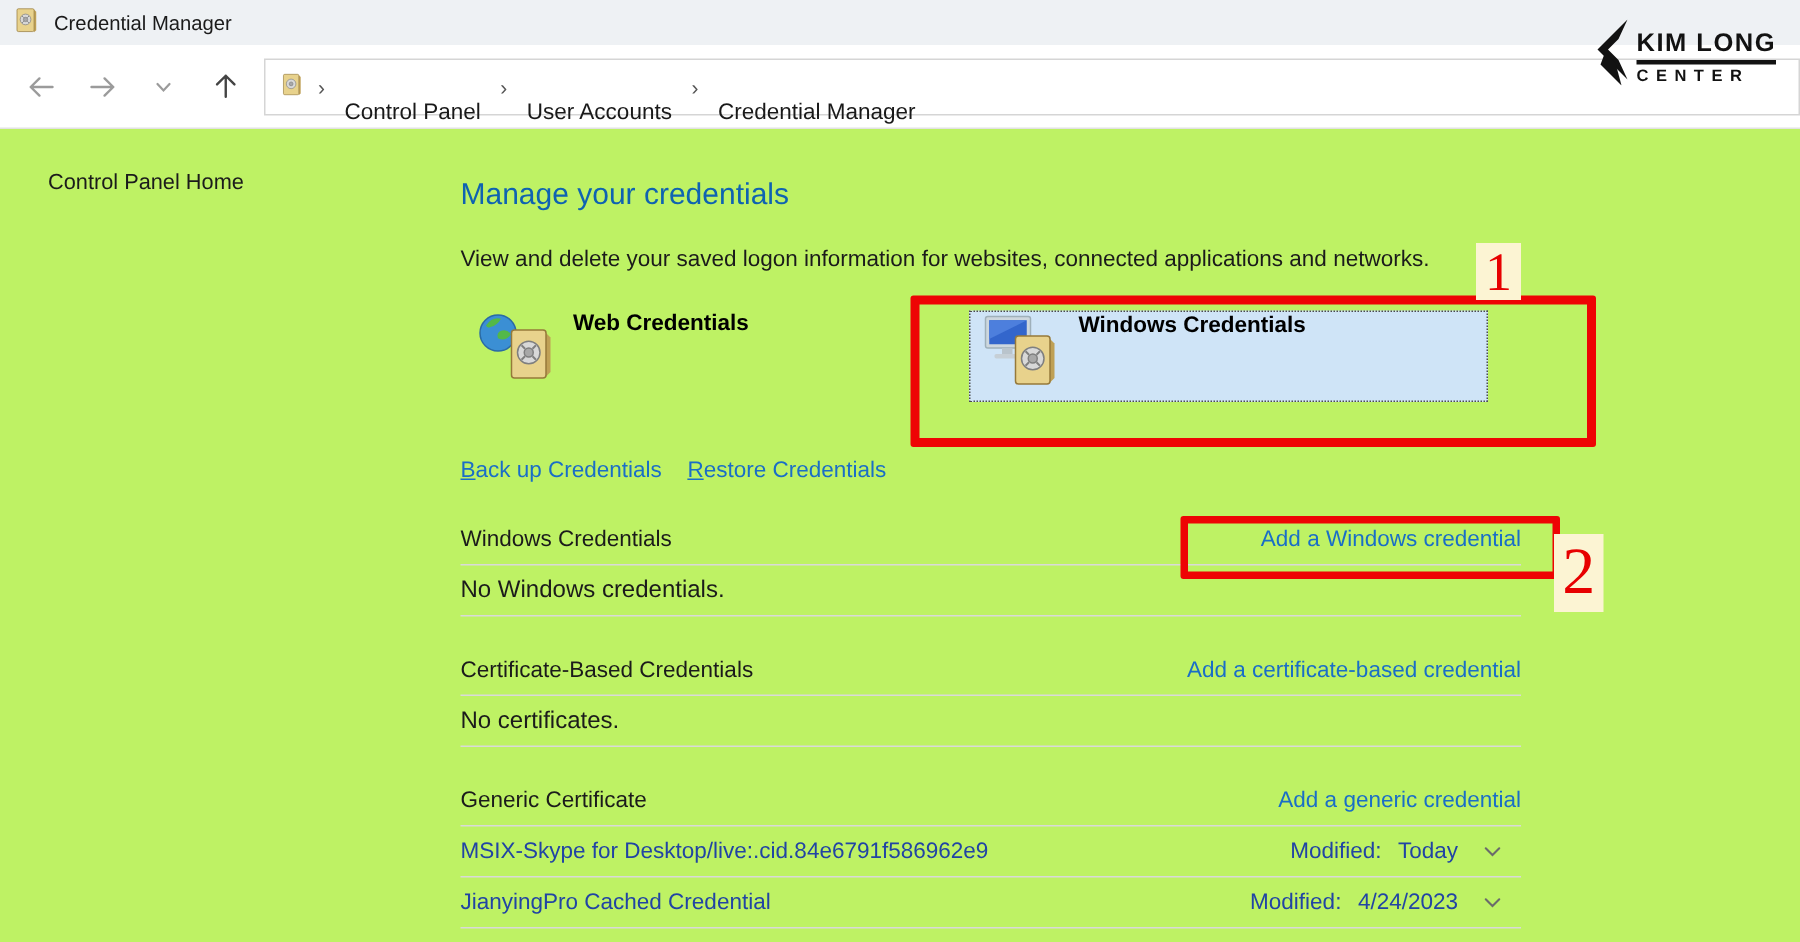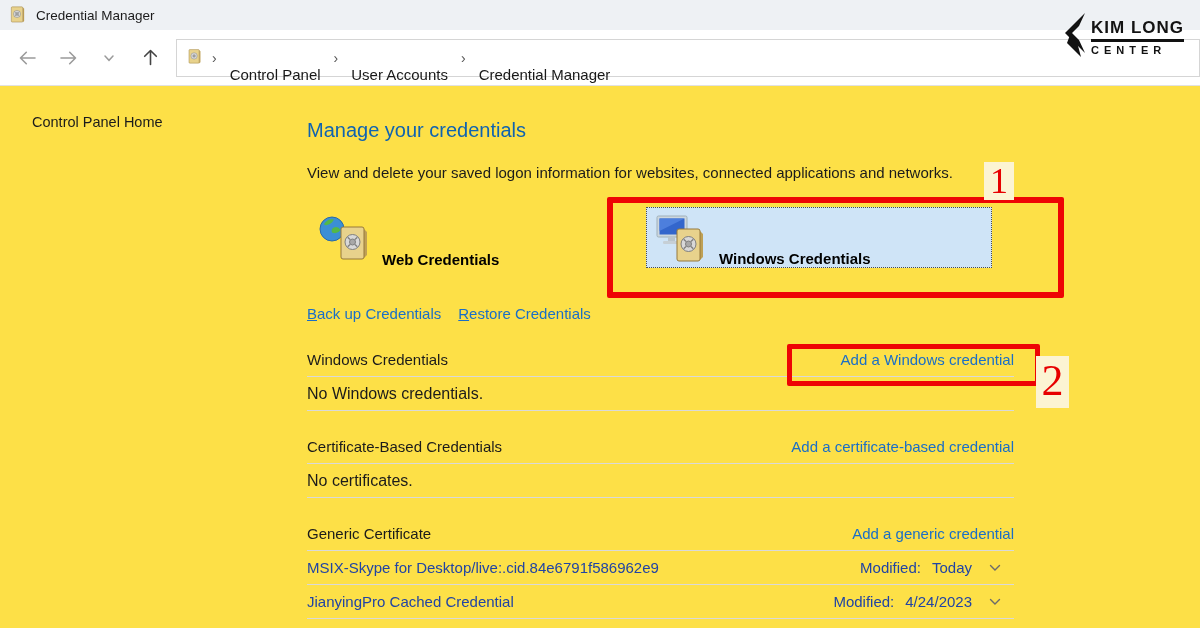--- a/index.html
+++ b/index.html
@@ -1,17 +1,17 @@
 <!DOCTYPE html>
 <html><head>
 <meta charset="utf-8">
 <style>
   * { margin:0; padding:0; box-sizing:border-box; }
   body { background:#777; font-family:"Liberation Sans", sans-serif; }
-  .screen { position:relative; width:1200px; height:628px; background:#fde047; overflow:hidden; }
+  .screen { position:relative; width:1200px; height:628px; background:#bef264; overflow:hidden; }
 
   
   .titlebar { height:30px; background:#eef1f4; display:flex; align-items:center; padding-left:9px; gap:10px; }
   .titlebar .t-title { font-size:13.5px; color:#1b1b1b; }
 
   
   .toolbar { height:56px; background:#fff; display:flex; align-items:center; border-bottom:1px solid #e2e2e2; }
   .nav { display:flex; align-items:center; gap:15px; padding:0 13px 0 14px; }
   .nav-btn { width:26px; height:26px; display:flex; align-items:center; justify-content:center; cursor:pointer; }
   .addressbar { flex:1; height:38px; border:1px solid #d5d5d5; background:#fff; display:flex; align-items:center; padding:0 10px; gap:6px; }
@@ -26,21 +26,21 @@
   
   .body-row { display:flex; height:541px;gap:24px; }
   .sidebar { width:275px; padding:28px 0 0 32px; font-size:14.5px; color:#1b1b1b; flex:none; }
   .sidebar-link { cursor:pointer; }
   .main { flex:1; padding-left:8px; }
 
   .heading { margin-top:33px; font-size:20px; font-weight:400; color:#0f63b1; }
   .desc { margin-top:22px; font-size:15px; color:#1b1b1b; }
 
   .cards { position:relative; height:100px; margin-top:14px; }
-  .card { position:absolute; display:flex; align-items:flex-end; gap:12px; padding-left:8px; }
+  .card { position:absolute; display:flex; align-items:flex-start; gap:12px; padding-left:8px; }
   .card-web { left:3px; top:12px; width:320px; height:61px; }
   .card-windows { left:339px; top:12px; width:346px; height:61px; background:#cfe4f7; border:1px dotted #4d4d4d; }
   .card-label { font-weight:bold; font-size:15px; color:#000; }
 
   .kb-links { margin-top:10px; display:flex; gap:17px; }
   .kb-link { color:#1a6ec7; font-size:15px; display:inline-block; cursor:pointer; }
   .kb-link::first-letter { text-decoration:underline; }
 
   .section { width:707px; }
   .sec-m1 { margin-top:21px; }

